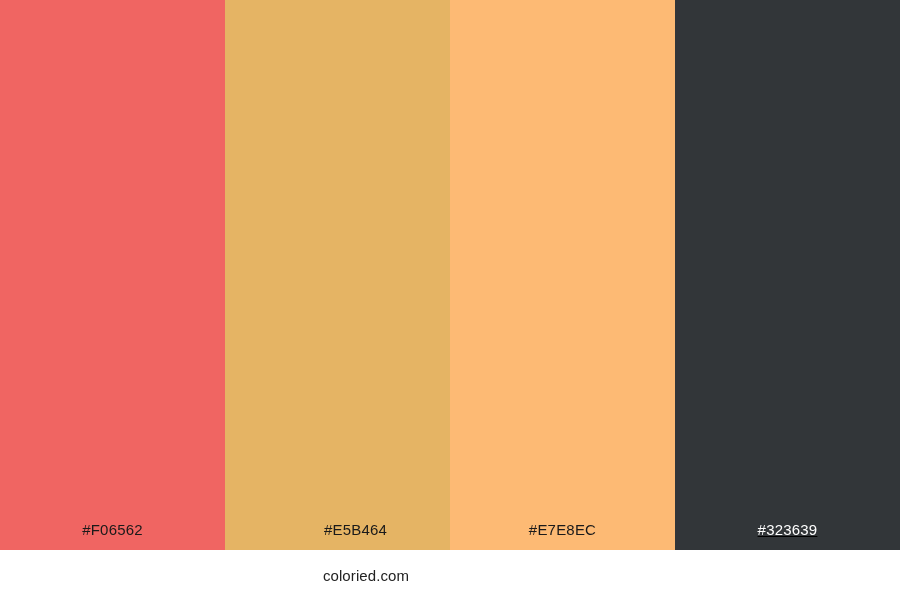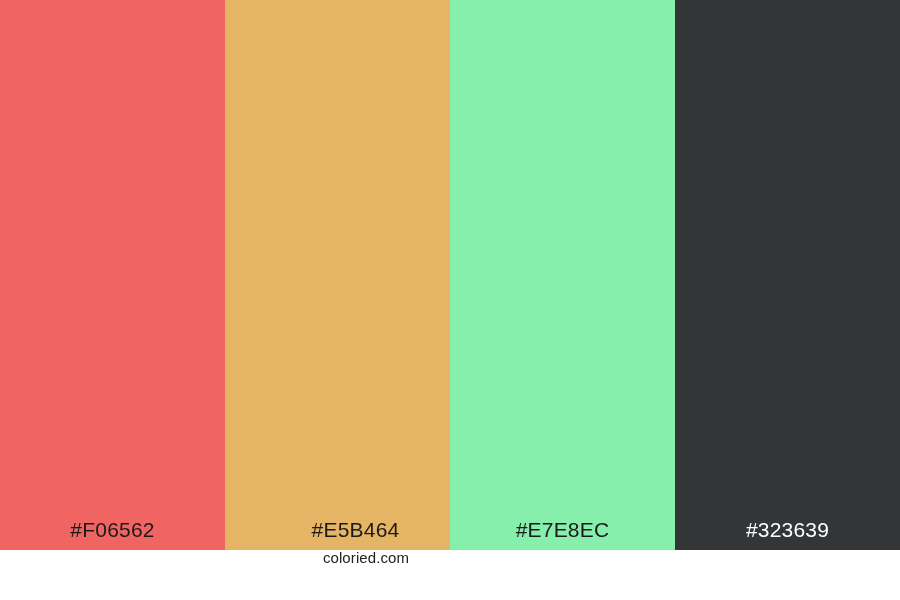--- a/index.html
+++ b/index.html
@@ -40,37 +40,38 @@
     display: flex;
     align-items: flex-end;
     justify-content: center;
   }
 
   .swatch-label {
     display: block;
     width: 100%;
     text-align: center;
     font-family: "Liberation Sans", sans-serif;
-    font-size: 21px;
+    font-size: 15px;
     line-height: 15px;
     letter-spacing: 0.2px;
     white-space: nowrap;
     padding-bottom: 13px;
     user-select: text;
   }
 
   .label-dark  { color: #1a1a1a; }
   .label-light { color: #ffffff; }
 
   
   #footer-bar {
     width: 732px;
     height: 50px;
     background: #ffffff;
     display: flex;
+    align-items: center;
     justify-content: center;
   }
 
   #site-credit {
     font-family: "Liberation Sans", sans-serif;
     font-size: 15px;
     line-height: 15px;
     color: #222222;
     letter-spacing: 0.1px;
     white-space: nowrap;
@@ -84,26 +85,26 @@
   <div id="swatch-strip">
 
     <div class="swatch" style="background: rgb(240, 101, 98);">
       <span class="swatch-label label-dark" style="color: rgb(26, 26, 26);">#F06562</span>
     </div>
 
     <div class="swatch" style="background: rgb(229, 180, 100);">
       <span class="swatch-label label-dark" style="color: rgb(26, 26, 26); padding-left: 36px;">#E5B464</span>
     </div>
 
-    <div class="swatch" style="background: #86efac;">
+    <div class="swatch" style="background: #fdba74;">
       <span class="swatch-label label-dark" style="color: rgb(26, 26, 26);">#E7E8EC</span>
     </div>
 
 
-    <div class="swatch" style="background: rgb(50, 54, 57);">
+    <div class="swatch" style="background: rgb(50, 54, 57); text-decoration: underline;">
       <span class="swatch-label label-light" style="color: rgb(255, 255, 255);">#323639</span>
     </div>
 
   </div>
 
   <div id="footer-bar" style="background: rgb(255, 255, 255);">
     <span id="site-credit" style="color: rgb(34, 34, 34);">coloried.com</span>
   </div>
 
 </div>

